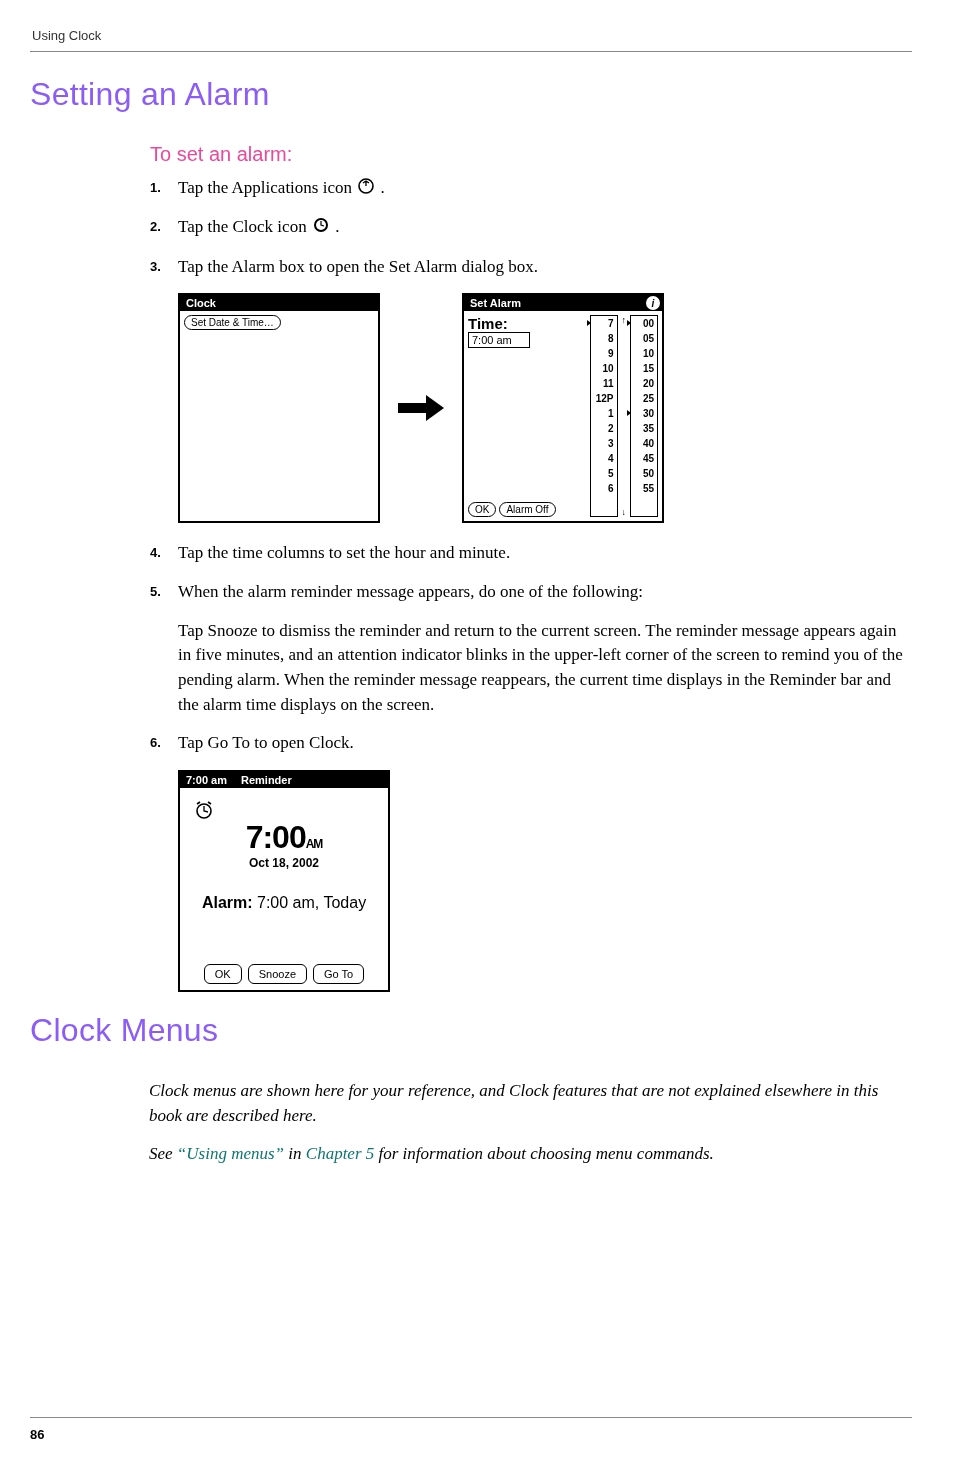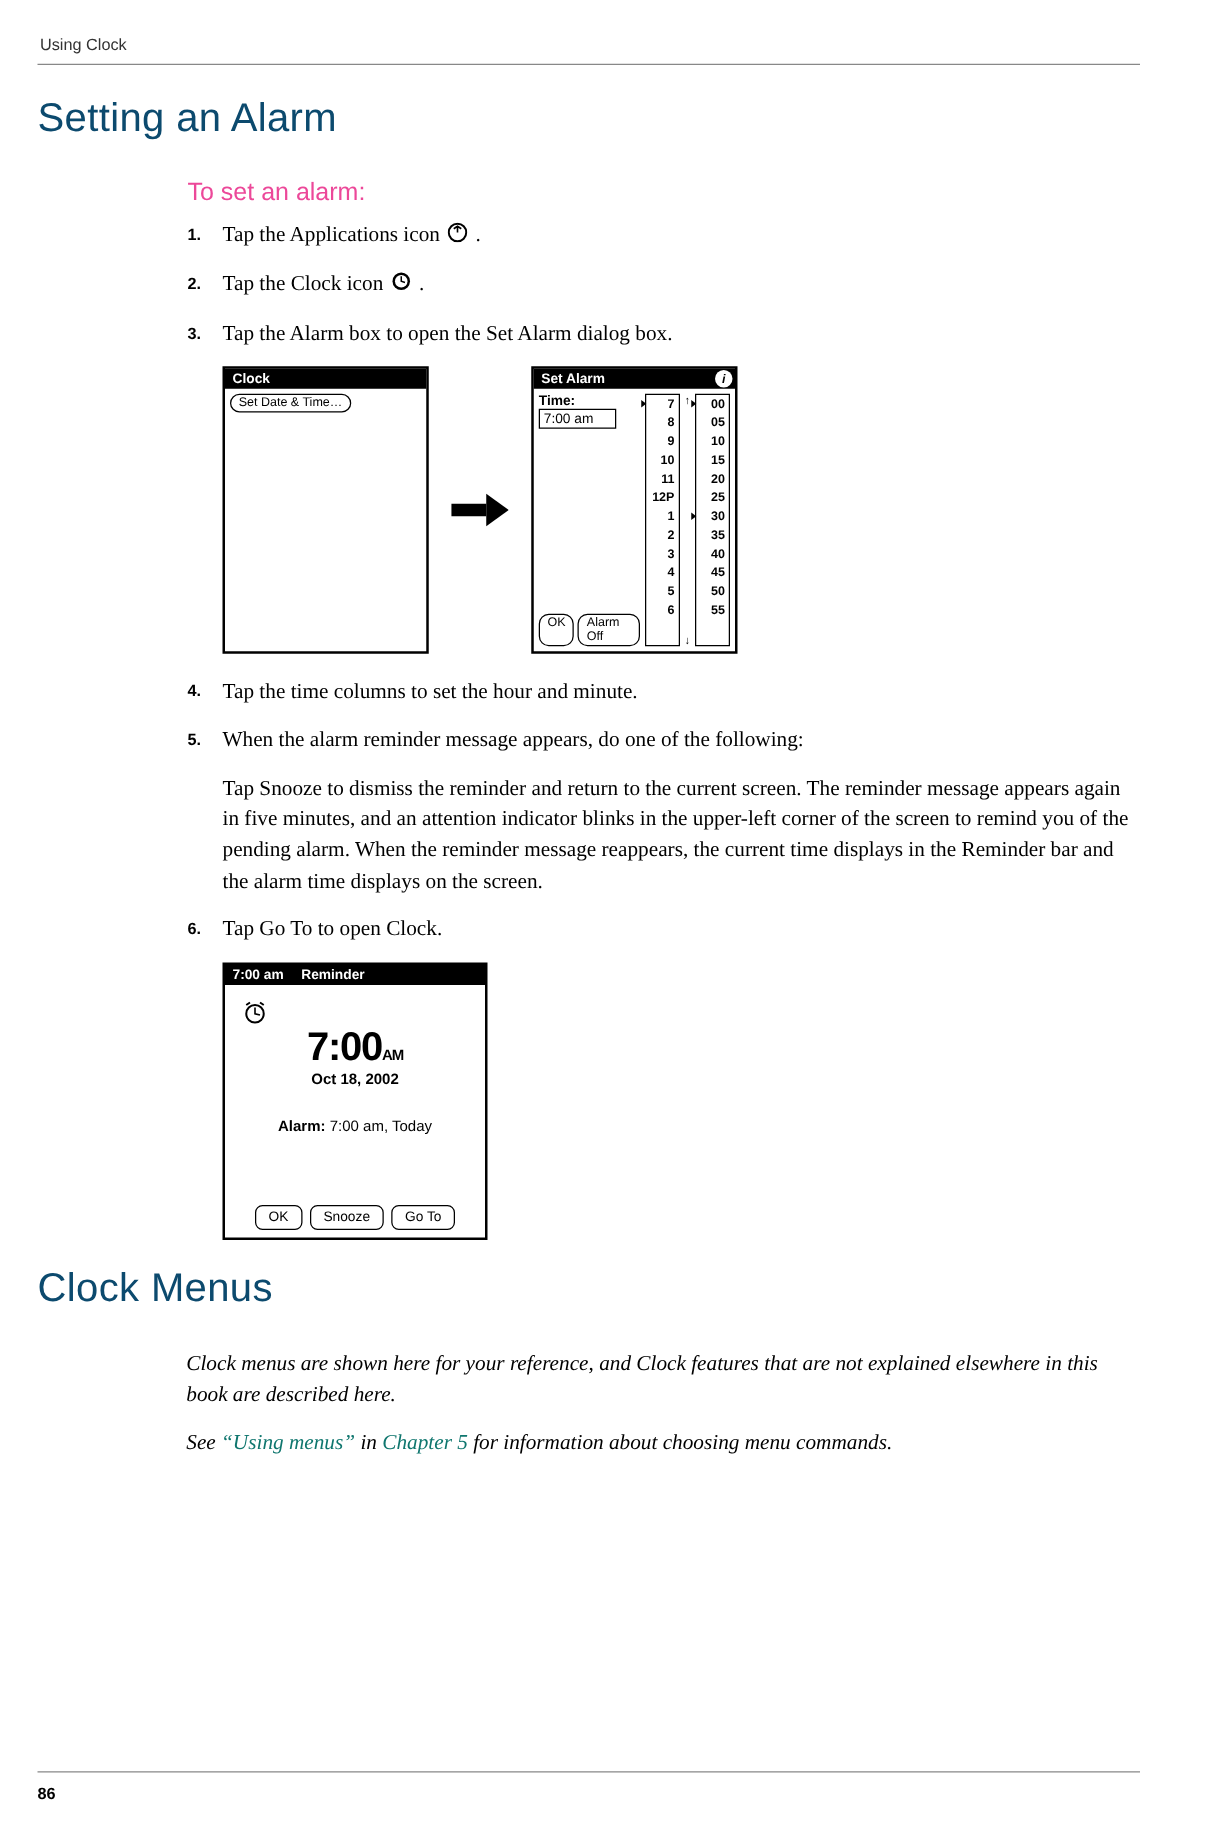--- a/index.html
+++ b/index.html
@@ -22,21 +22,21 @@
     }
     .hr-top {
       border: none;
       border-top: 1px solid #888;
       margin-bottom: 24px;
     }
     .h1 {
       font-family: "Helvetica Neue Condensed", "Arial Narrow", Arial, sans-serif;
       font-weight: 400;
       font-stretch: condensed;
-      color: #0c4a6e;
+      color: #8b5cf6;
       font-size: 32px;
       margin-bottom: 30px;
       margin-top: 20px;
       letter-spacing: 0.3px;
     }
     .h2 {
       font-family: "Helvetica Neue Condensed", "Arial Narrow", Arial, sans-serif;
       font-weight: 400;
       font-stretch: condensed;
       color: #ec4899;
@@ -69,21 +69,21 @@
     .figure-row {
       margin-left: 148px;
       margin-bottom: 18px;
       display: flex;
       align-items: center;
       gap: 18px;
     }
     .palm-screen {
       border: 2px solid #000;
       background: #fff;
-      width: 165px;
+      width: 202px;
       height: 230px;
       font-family: "Helvetica", Arial, sans-serif;
       font-size: 11px;
       display: flex;
       flex-direction: column;
     }
     .palm-header {
       background: #000;
       color: #fff;
       font-weight: bold;
@@ -130,21 +130,21 @@
       display: inline-block;
       border: 1px solid #000;
       border-radius: 8px;
       padding: 1px 6px;
       font-size: 10px;
       font-family: Arial, sans-serif;
       background: #fff;
     }
     .setalarm-body { display: flex; height: 100%; padding: 4px; gap: 4px; }
     .setalarm-left { flex: 1; display: flex; flex-direction: column; }
-    .time-label { font-weight: bold; font-size: 11px; }
+    .time-label { font-weight: bold; font-size: 15px; }
     .time-field { border: 1px solid #000; padding: 1px 3px; width: 62px; font-size: 11px; }
     .setalarm-buttons { margin-top: auto; display: flex; gap: 3px; }
     .num-col {
       border: 1px solid #000;
       width: 28px;
       display: flex;
       flex-direction: column;
       font-size: 10px;
       font-weight: bold;
       font-family: Arial, sans-serif;
@@ -189,21 +189,21 @@
     }
     .reminder-body {
       flex: 1;
       text-align: center;
       padding-top: 12px;
     }
     .alarm-icon-small svg { display: inline-block; }
     .rem-time { font-size: 32px; font-weight: 900; letter-spacing: -1px; margin-top: -6px; }
     .rem-time .ampm { font-size: 12px; font-weight: bold; }
     .rem-date { font-size: 12px; font-weight: bold; }
-    .rem-alarmline { font-size: 12px; margin-top: 24px; }
+    .rem-alarmline { font-size: 16px; margin-top: 24px; }
     .reminder-footer {
       padding: 6px;
       display: flex;
       justify-content: center;
       gap: 6px;
     }
     .reminder-footer .pill-button {
       border-radius: 6px;
       padding: 3px 10px;
       font-size: 11px;

